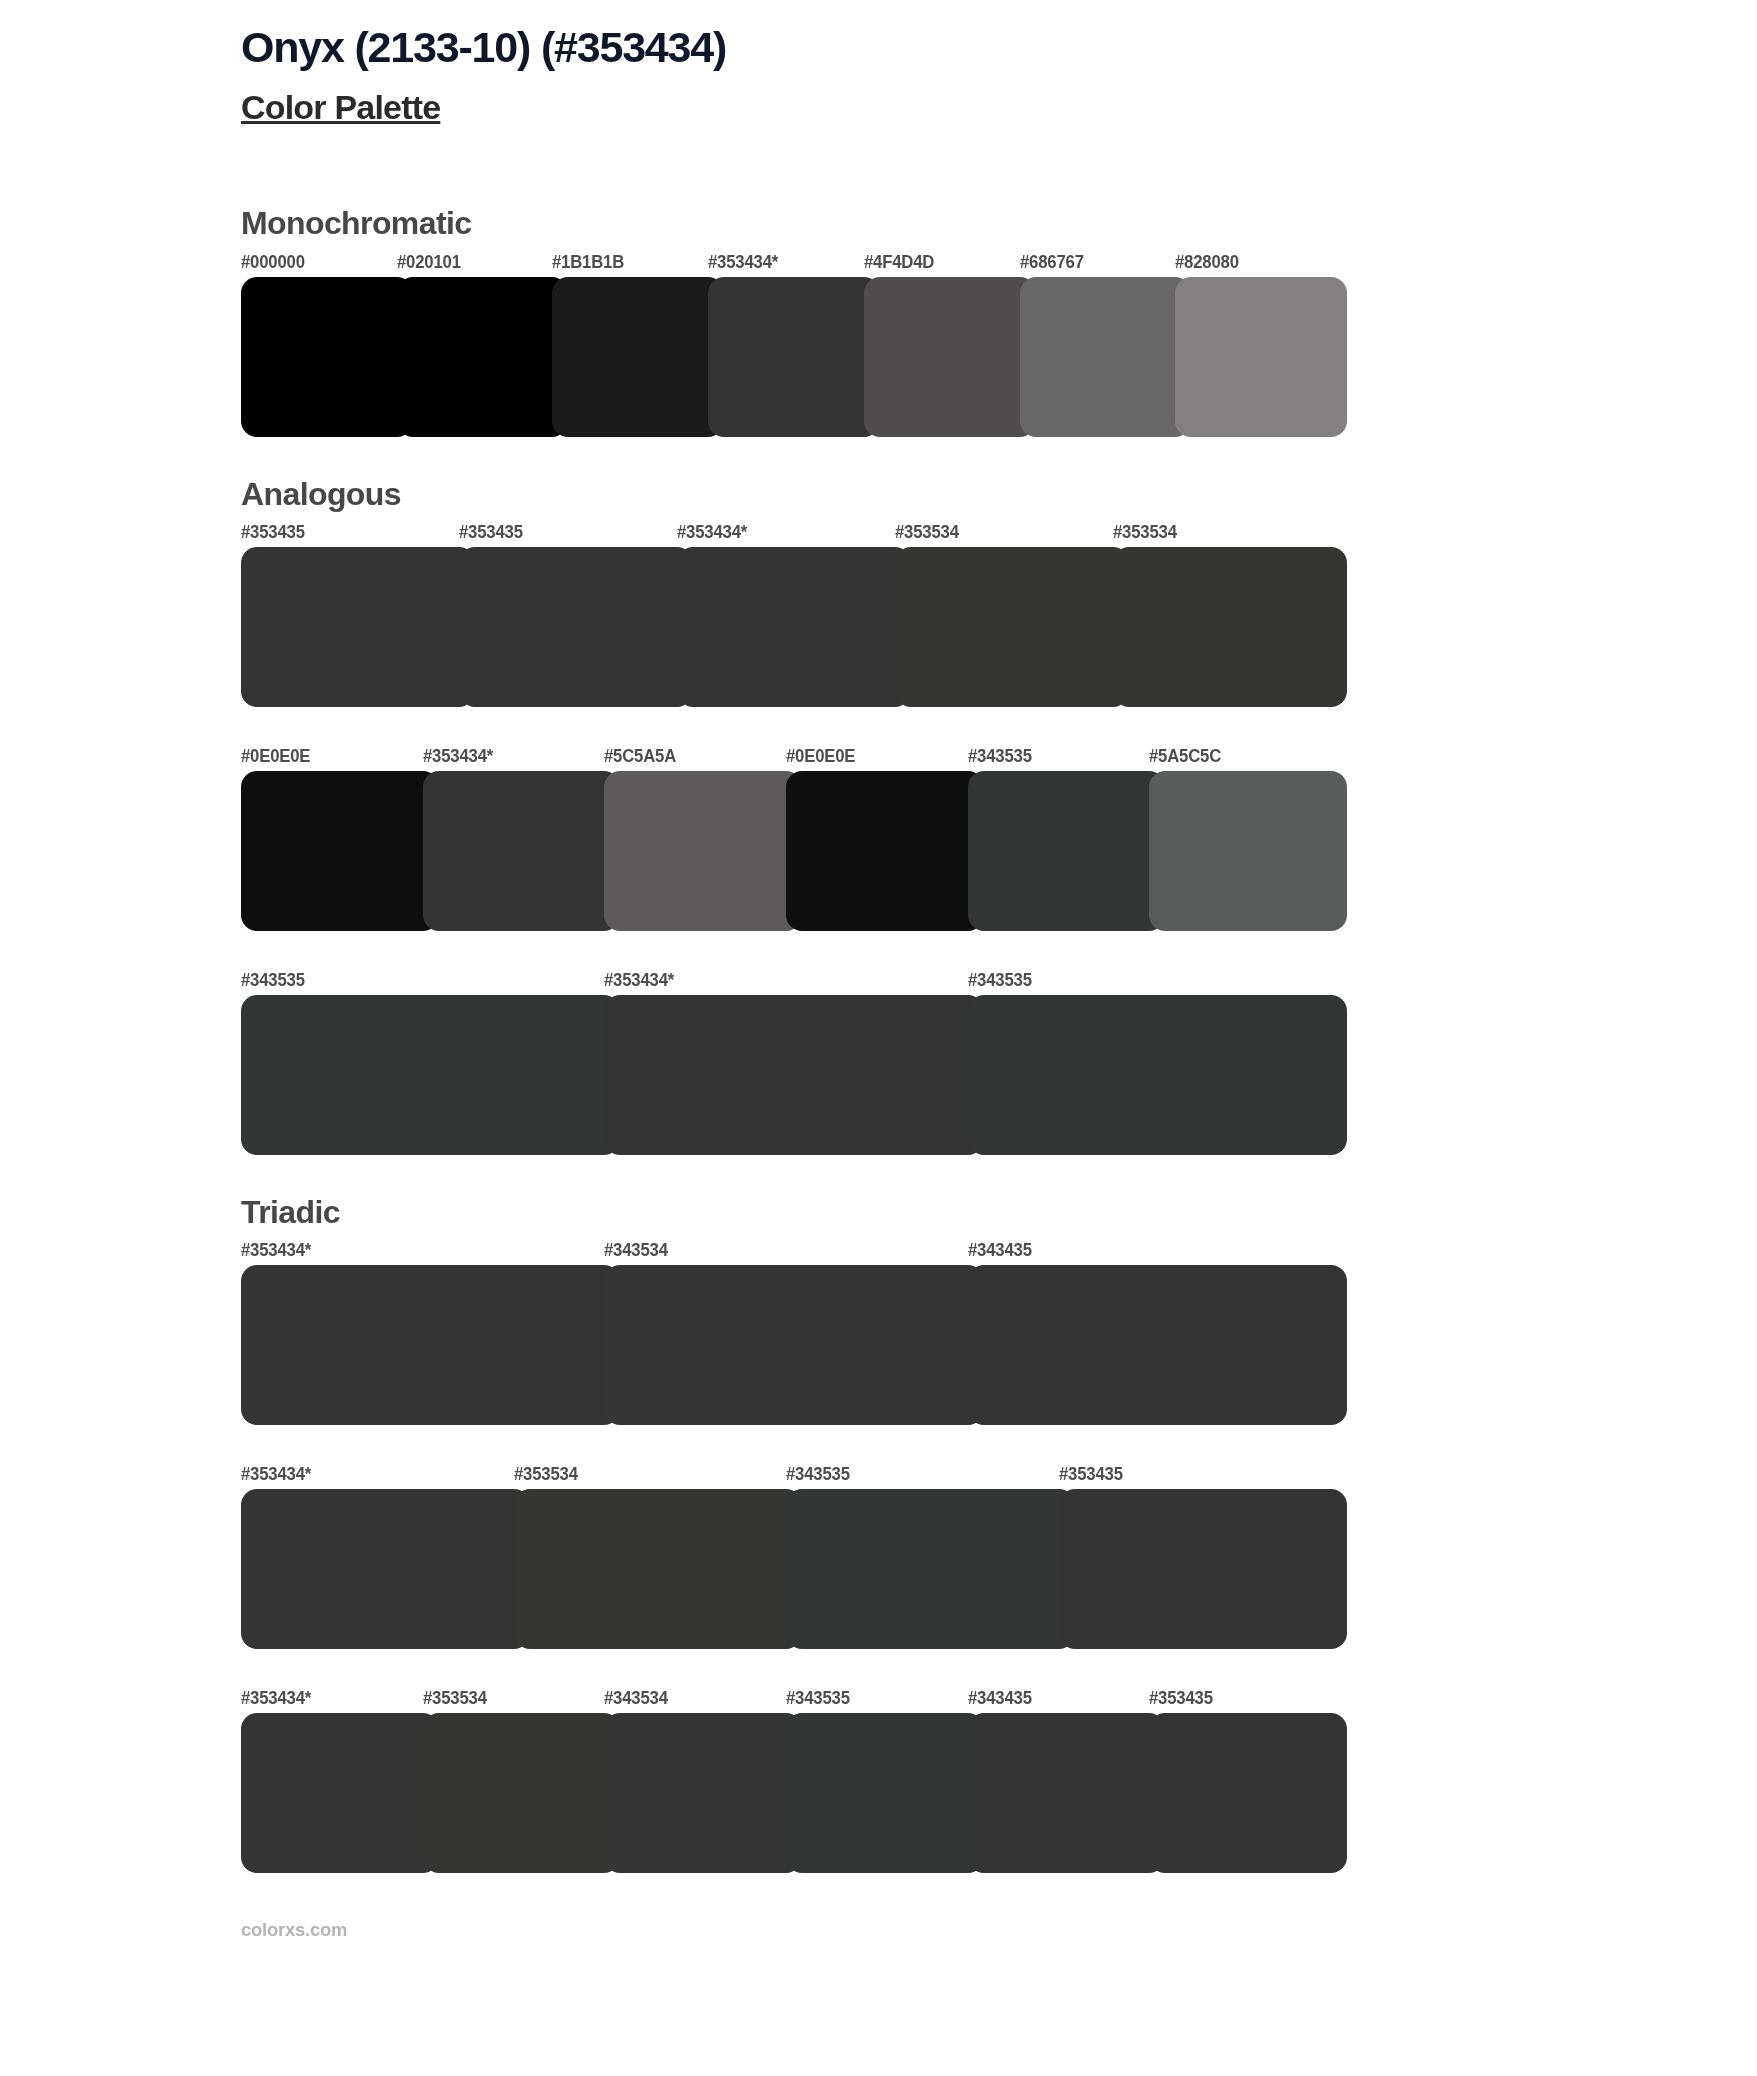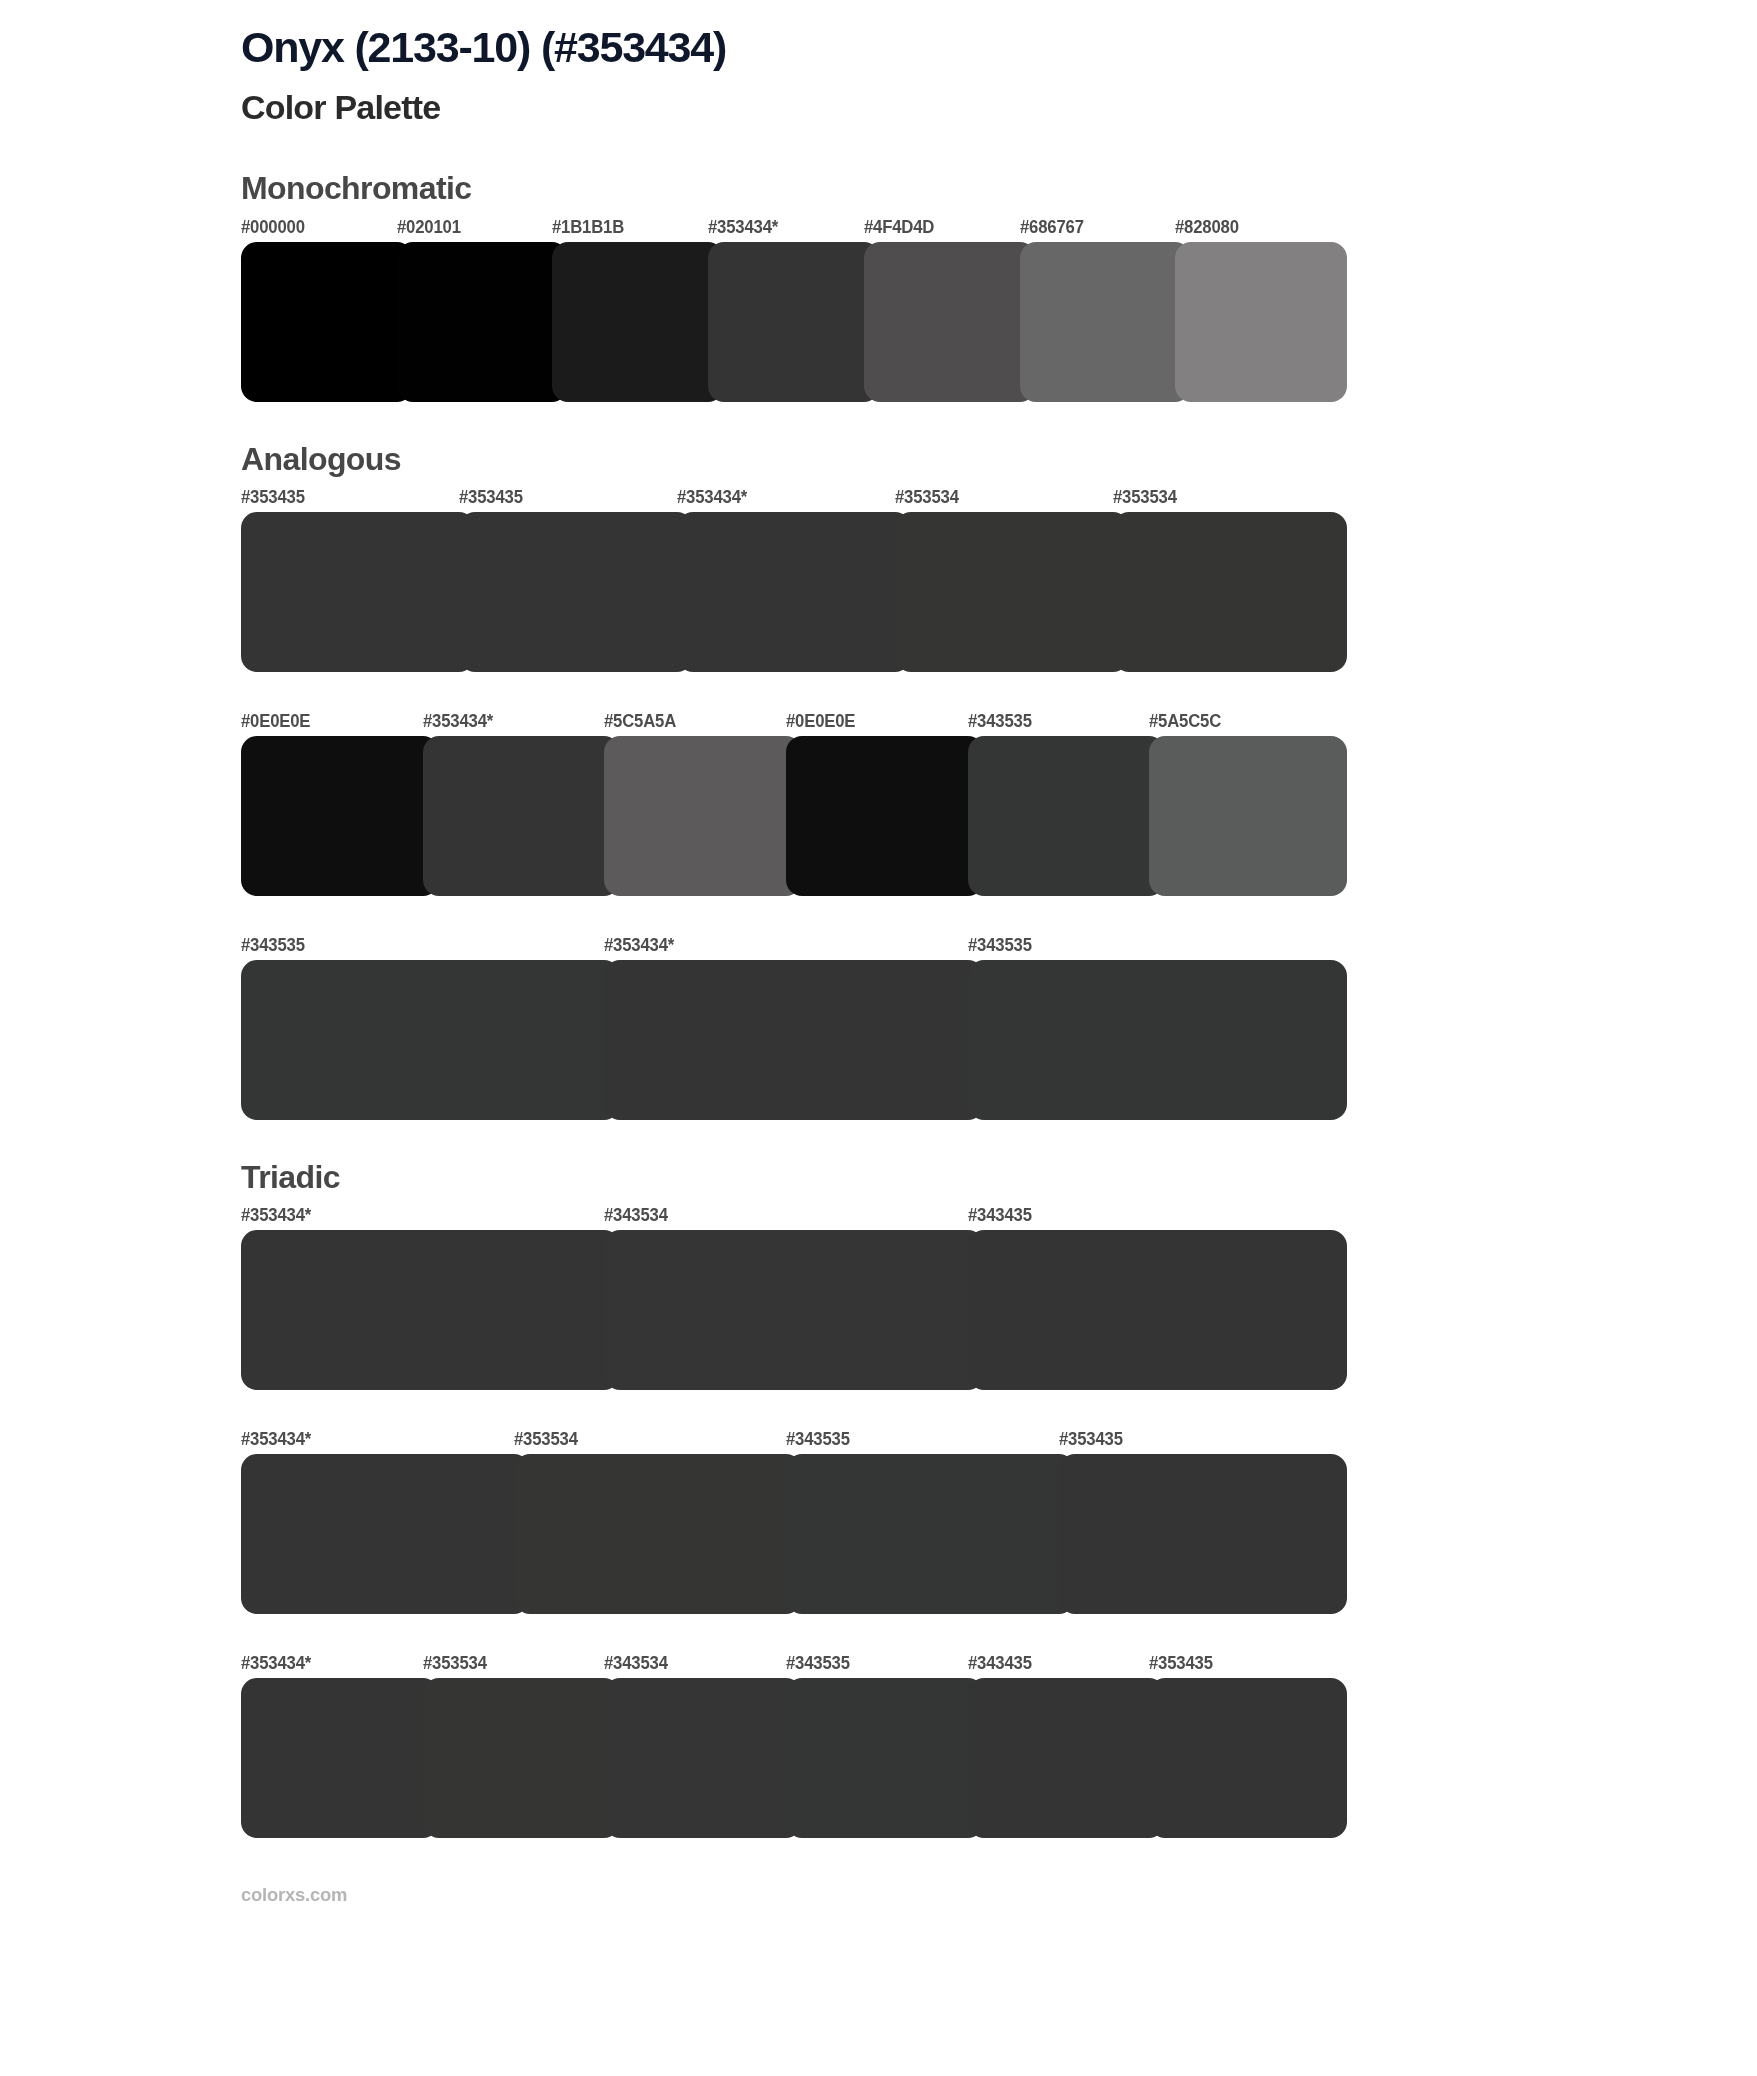--- a/index.html
+++ b/index.html
@@ -25,23 +25,24 @@
     margin: 0;
     line-height: 1.1;
   }
   .page-subtitle {
     font-size: 34px;
     font-weight: 700;
     color: #2b2b2b;
     letter-spacing: -0.8px;
     margin: 17.6px 0 0 0;
     line-height: 1.1;
+    text-decoration: underline;
   }
   .section { margin-top: 39px; }
-  .section:first-child { margin-top: 44px; }
+  .section:first-child { margin-top: 79px; }
   .section-title {
     font-size: 32px;
     font-weight: 700;
     color: #474747;
     letter-spacing: -0.6px;
     margin: 0 0 9.6px 0;
     line-height: 1.15;
   }
   .labels {
     display: flex;

